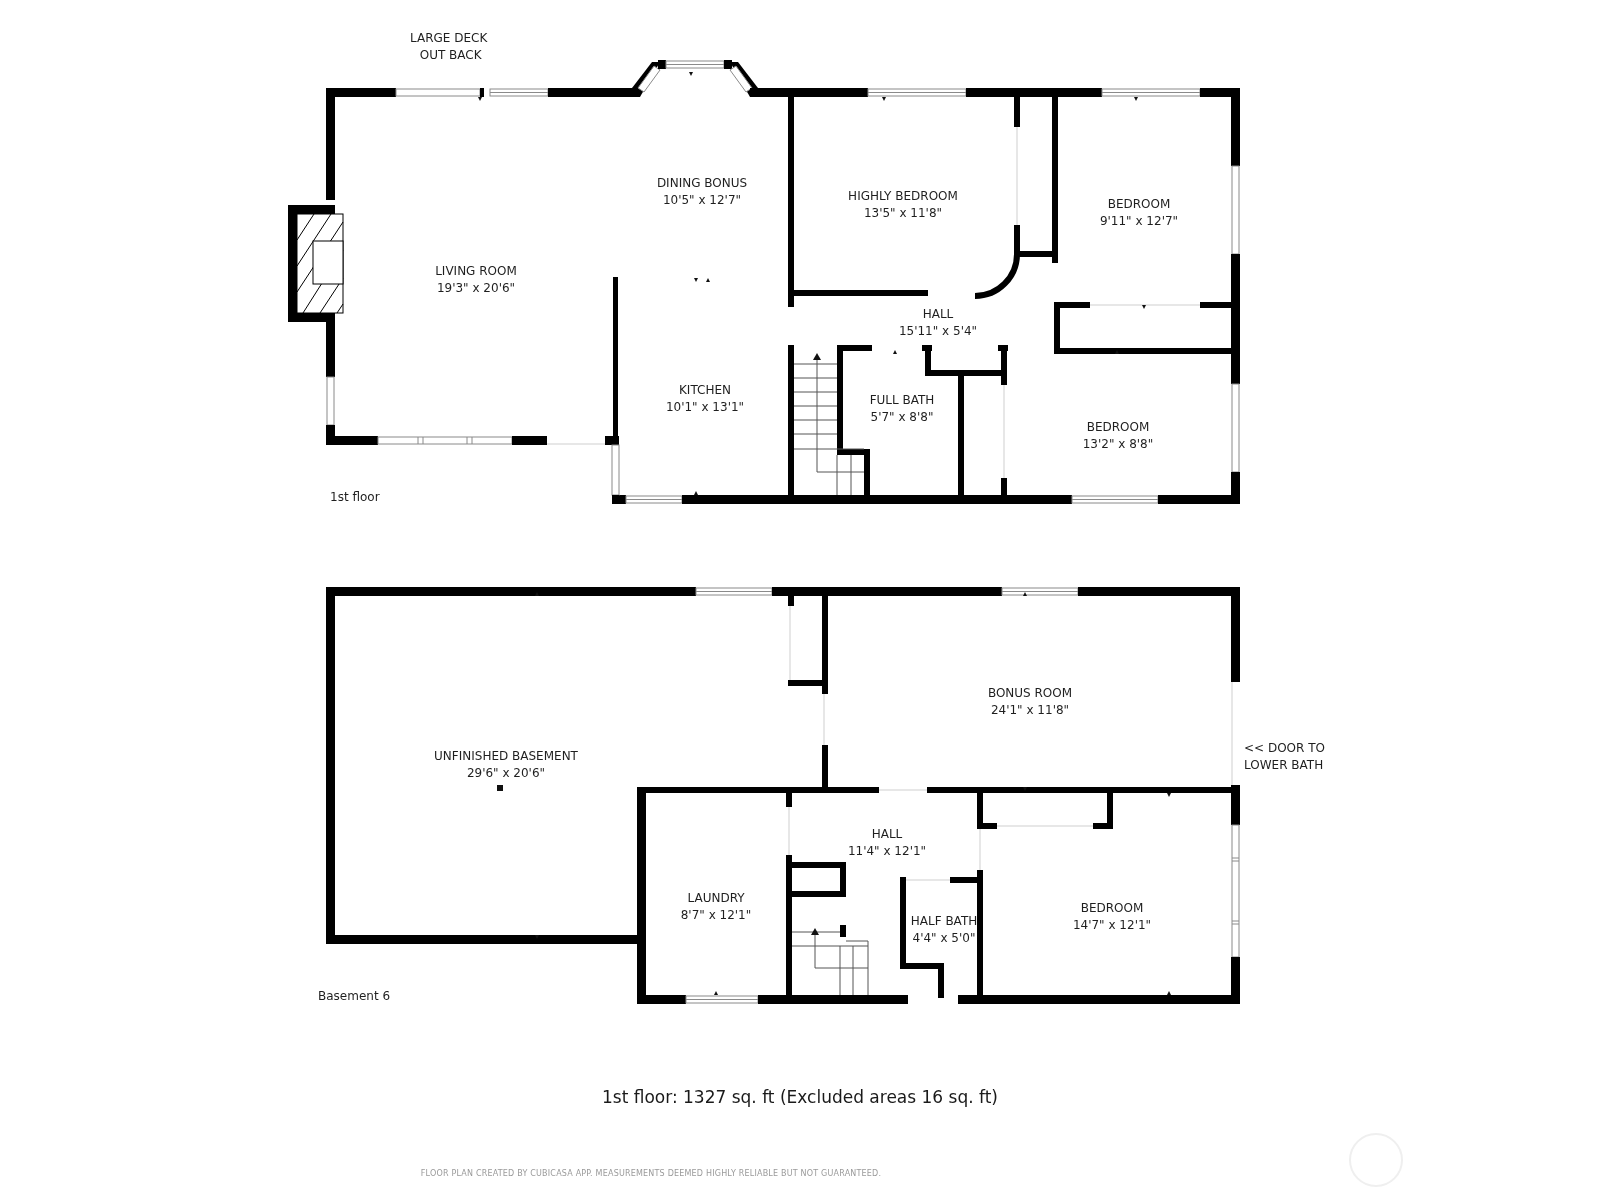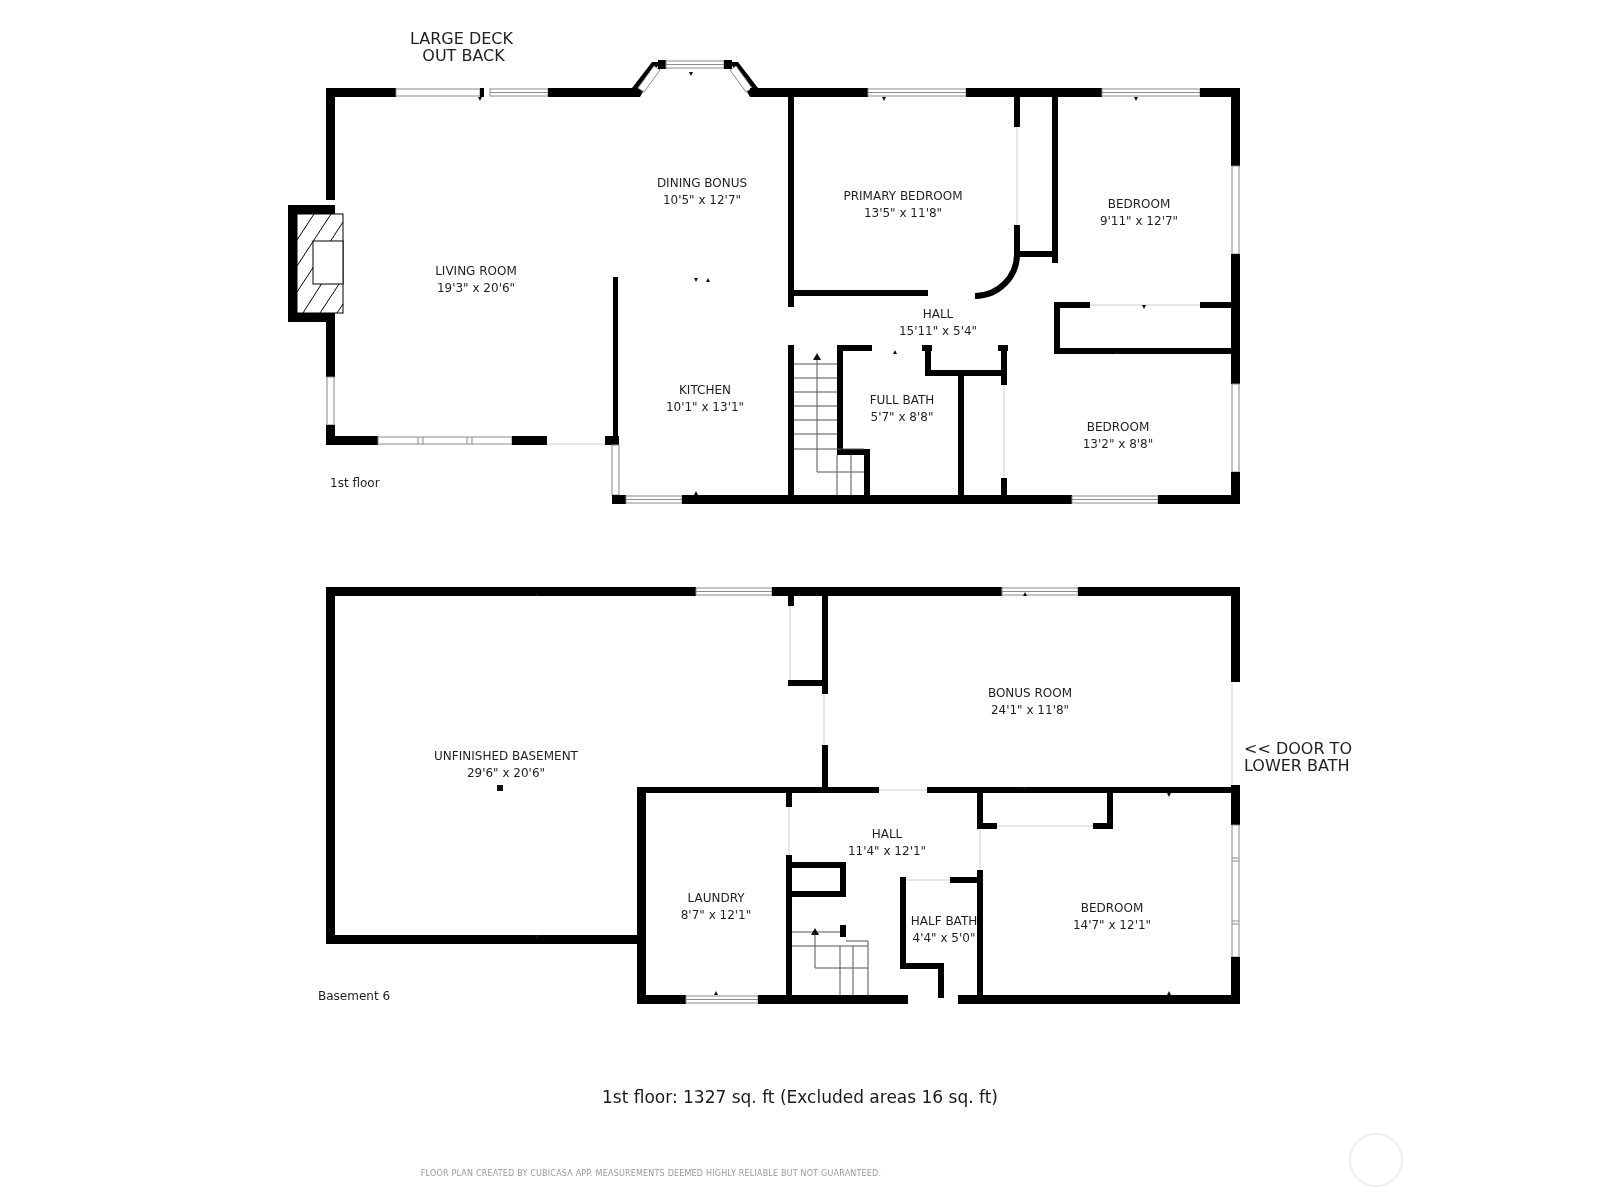--- a/index.html
+++ b/index.html
@@ -7,21 +7,21 @@
            font-family: "DejaVu Sans", "Liberation Sans", sans-serif; color: #1a1a1a; }
     #plan { position: absolute; left: 0; top: 0; width: 1600px; height: 1200px; }
     .wall { fill: #000; }
     .win { fill: #fff; stroke: #8a8a8a; stroke-width: 1; }
     .winline { stroke: #8a8a8a; stroke-width: 1; }
     .open { fill: #fff; }
     .door-line { stroke: #cfcfcf; stroke-width: 1; }
     .tick { fill: #111; }
     .lbl { position: absolute; text-align: center; font-size: 12px; line-height: 17px;
            transform: translateX(-50%); white-space: nowrap; color: #1f1f1f; }
-    .note { position: absolute; font-size: 16px; line-height: 17px; color: #1f1f1f; white-space: nowrap; }
+    .note { position: absolute; font-size: 12px; line-height: 17px; color: #1f1f1f; white-space: nowrap; }
     .floor-lbl { position: absolute; font-size: 12px; color: #1f1f1f; }
     #summary { position: absolute; left: 0; width: 1600px; top: 1086px; text-align: center; }
     #summary .total { font-size: 17px; font-weight: bold; line-height: 22px; }
     #summary .line { font-size: 17px; line-height: 22px; }
     #footnote { position: absolute; left: 0; width: 1302px; top: 1169px; text-align: center;
                 font-size: 8px; letter-spacing: 0.2px; color: #9a9a9a; }
     #badge { position: absolute; left: 1349px; top: 1133px; width: 50px; height: 50px;
              border-radius: 50%; border: 2px solid #efefef; }
   </style>
 </head>
@@ -248,37 +248,37 @@
 
 <div class="note" style="left:410px; top:30px; text-align:center;">
   <div>LARGE DECK</div>
   <div style="padding-left:4px;">OUT BACK</div>
 </div>
 <div class="note" style="left:1244px; top:740px;">
   <div>&lt;&lt; DOOR TO</div>
   <div>LOWER BATH</div>
 </div>
 
-<div class="floor-lbl" style="left:330px; top:476px;">1st floor</div>
+<div class="floor-lbl" style="left:330px; top:490px;">1st floor</div>
 <div class="floor-lbl" style="left:318px; top:989px;">Basement 6</div>
 
 <div class="lbl" style="left:476px; top:263px;">
   <div>LIVING ROOM</div>
   <div>19'3" x 20'6"</div>
 </div>
 <div class="lbl" style="left:702px; top:175px;">
   <div>DINING BONUS</div>
   <div>10'5" x 12'7"</div>
 </div>
 <div class="lbl" style="left:705px; top:382px;">
   <div>KITCHEN</div>
   <div>10'1" x 13'1"</div>
 </div>
 <div class="lbl" style="left:903px; top:188px;">
-  <div>PRIMARY BEDROOM</div>
+  <div>HIGHLY BEDROOM</div>
   <div>13'5" x 11'8"</div>
 </div>
 <div class="lbl" style="left:1139px; top:196px;">
   <div>BEDROOM</div>
   <div>9'11" x 12'7"</div>
 </div>
 <div class="lbl" style="left:938px; top:306px;">
   <div>HALL</div>
   <div>15'11" x 5'4"</div>
 </div>

